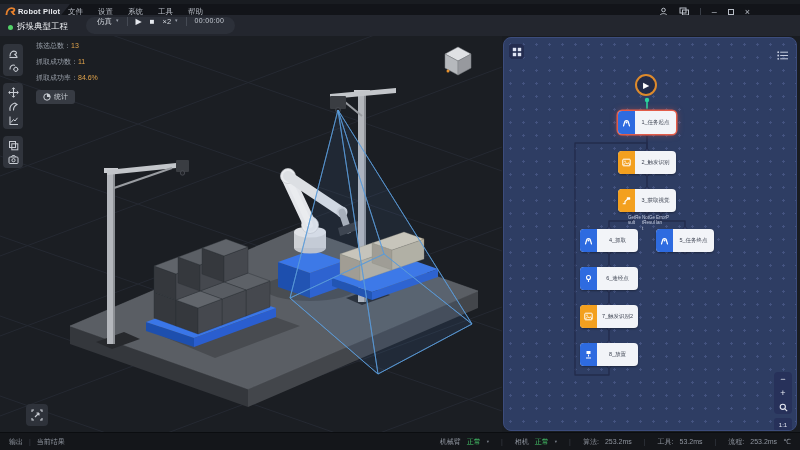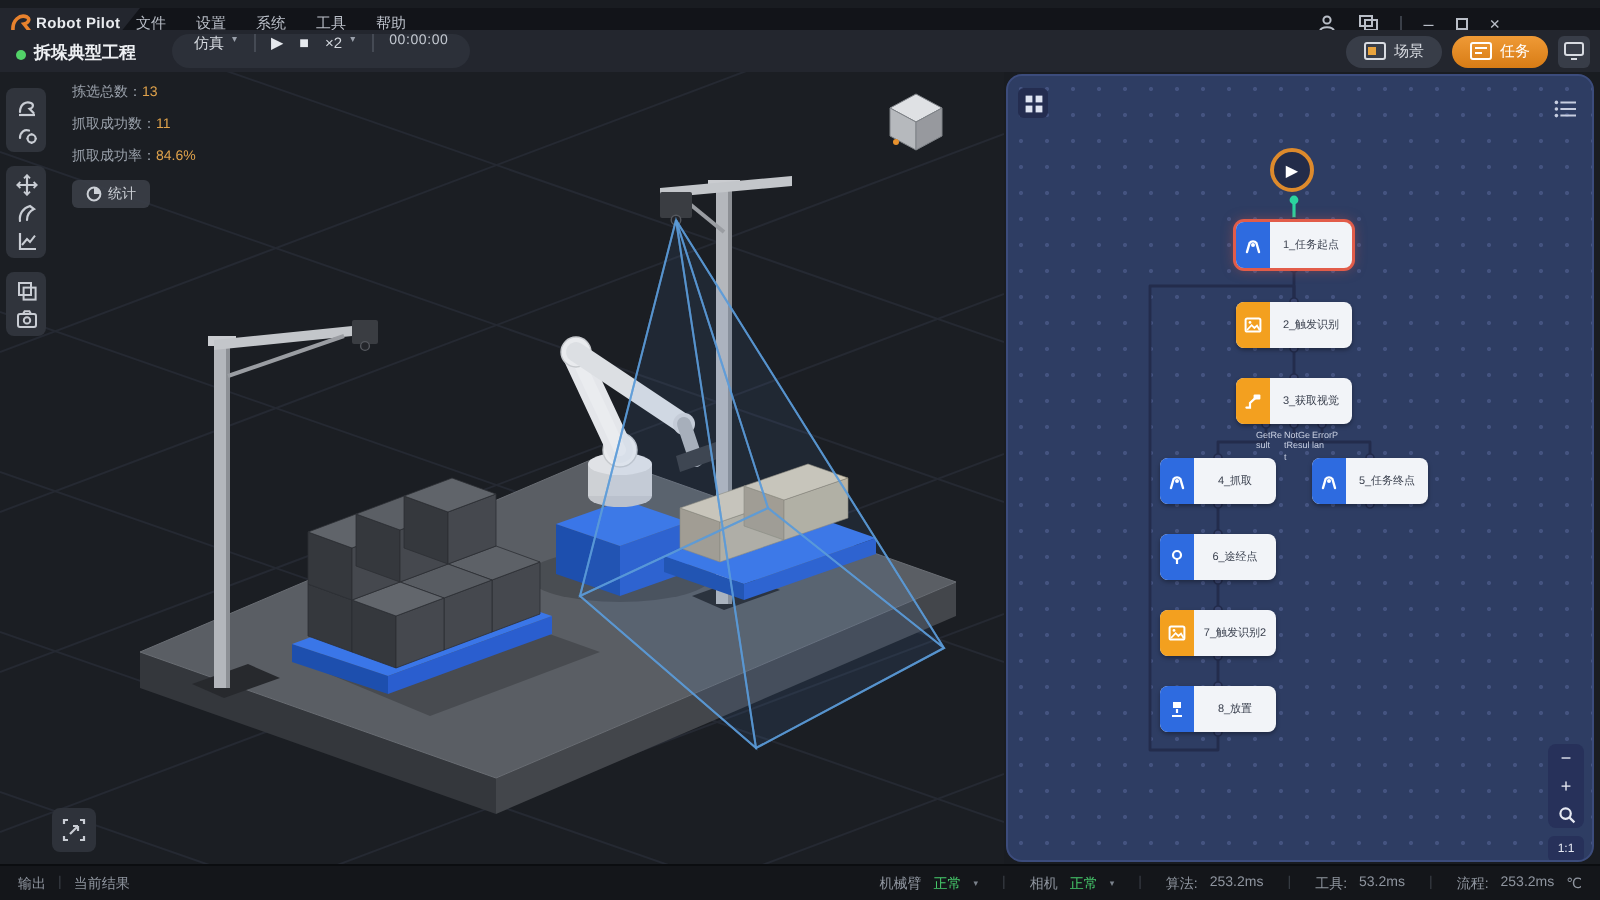--- a/index.html
+++ b/index.html
@@ -15,21 +15,21 @@
   .menus { position:absolute; left:68px; top:3px; display:flex; gap:15px; font-size:7.5px; color:#b9bec7; }
   .menus span { cursor:default; }
   .winctl { position:absolute; right:50px; top:0; height:15px; display:flex; align-items:center; gap:11px; color:#b9bec7; font-size:9px; }
   .winctl .sep { width:1px; height:8px; background:#3a3f48; }
   .maxbox { width:6px; height:6px; border:1px solid #b9bec7; display:inline-block; }
 
   
   .toolbar { position:absolute; left:0; top:15px; width:800px; height:21px; background:#23262e; }
   .proj { position:absolute; left:8px; top:6px; display:flex; align-items:center; gap:4px; }
   .proj .dot { width:5px; height:5px; border-radius:50%; background:#52d268; }
-  .proj .ptitle { font-size:8.5px; font-weight:bold; color:#eef0f3; }
+  .proj .ptitle { font-size:8.5px; font-weight:normal; color:#eef0f3; }
   .simpill { position:absolute; left:86px; top:2px; height:17px; background:#2c3039; border-radius:9px;
              display:flex; align-items:flex-start; gap:8px; padding:0 11px; font-size:7.5px; color:#d4d8de; }
   .simpill .caret { font-size:5px; color:#9aa0ab; margin-left:-4px; }
   .simpill .div { width:1px; height:9px; background:#454a54; }
   .simpill .ctrl { font-size:8px; color:#e6e9ee; cursor:pointer; }
   .simpill .timer { font-size:7px; color:#c3c8d0; letter-spacing:.3px; }
   .right-tabs { position:absolute; right:5px; top:2px; display:flex; align-items:center; gap:5px; height:17px; }
   .tabbtn { height:16px; border-radius:8px; display:flex; align-items:center; gap:4px; padding:0 9px; font-size:7.5px; color:#d8dbe1; background:#383d48; cursor:pointer; }
   .tabbtn.active { background:linear-gradient(#ef9a36,#d87c15); color:#fff; }
   .sqbtn { width:16px; height:16px; border-radius:3px; background:#383d48; display:flex; align-items:center; justify-content:center; cursor:pointer; }
@@ -124,42 +124,20 @@
   <div class="simpill">
     <span>仿真</span>
     <span class="caret">▾</span>
     <span class="div"></span>
     <span class="ctrl">▶</span>
     <span class="ctrl">■</span>
     <span>×2</span>
     <span class="caret">▾</span>
     <span class="div"></span>
     <span class="timer">00:00:00</span>
-  </div>
-  <div class="right-tabs">
-    <div class="tabbtn">
-      <svg width="11" height="9" viewBox="0 0 11 9">
-        <rect x="0.5" y="0.5" width="10" height="8" rx="1" fill="none" stroke="#d8dbe1" stroke-width="1"></rect>
-        <rect x="2" y="2.5" width="4" height="4" fill="#e8a33d"></rect>
-      </svg>
-      <span>场景</span>
-    </div>
-    <div class="tabbtn active">
-      <svg width="11" height="9" viewBox="0 0 11 9">
-        <rect x="0.5" y="0.5" width="10" height="8" rx="1" fill="none" stroke="#fff" stroke-width="1"></rect>
-        <path d="M2.5 3 L8.5 3 M2.5 5.5 L6 5.5" stroke="#fff" stroke-width="1"></path>
-      </svg>
-      <span>任务</span>
-    </div>
-    <div class="sqbtn">
-      <svg width="10" height="9" viewBox="0 0 10 9">
-        <rect x="0.5" y="0.5" width="9" height="6" rx="1" fill="none" stroke="#d8dbe1" stroke-width="1"></rect>
-        <path d="M3.5 8.5 L6.5 8.5" stroke="#d8dbe1" stroke-width="1"></path>
-      </svg>
-    </div>
   </div>
 </div>
 
 <div class="viewport">
   <svg class="scene" width="502" height="396" viewBox="0 0 502 396">
 
     <g stroke="#252932" stroke-width="1">
       <line x1="0" y1="140" x2="502" y2="-49"></line>
         <line x1="0" y1="220" x2="502" y2="31"></line>
       <line x1="0" y1="300" x2="502" y2="111"></line>

